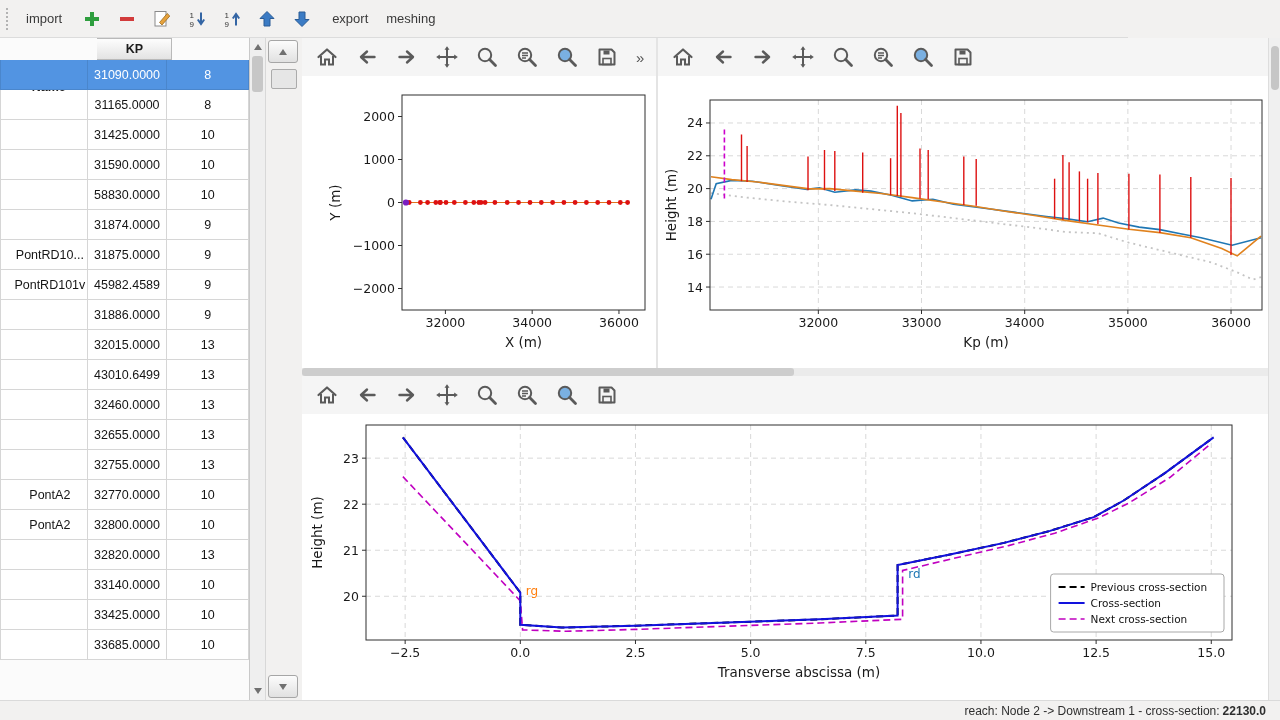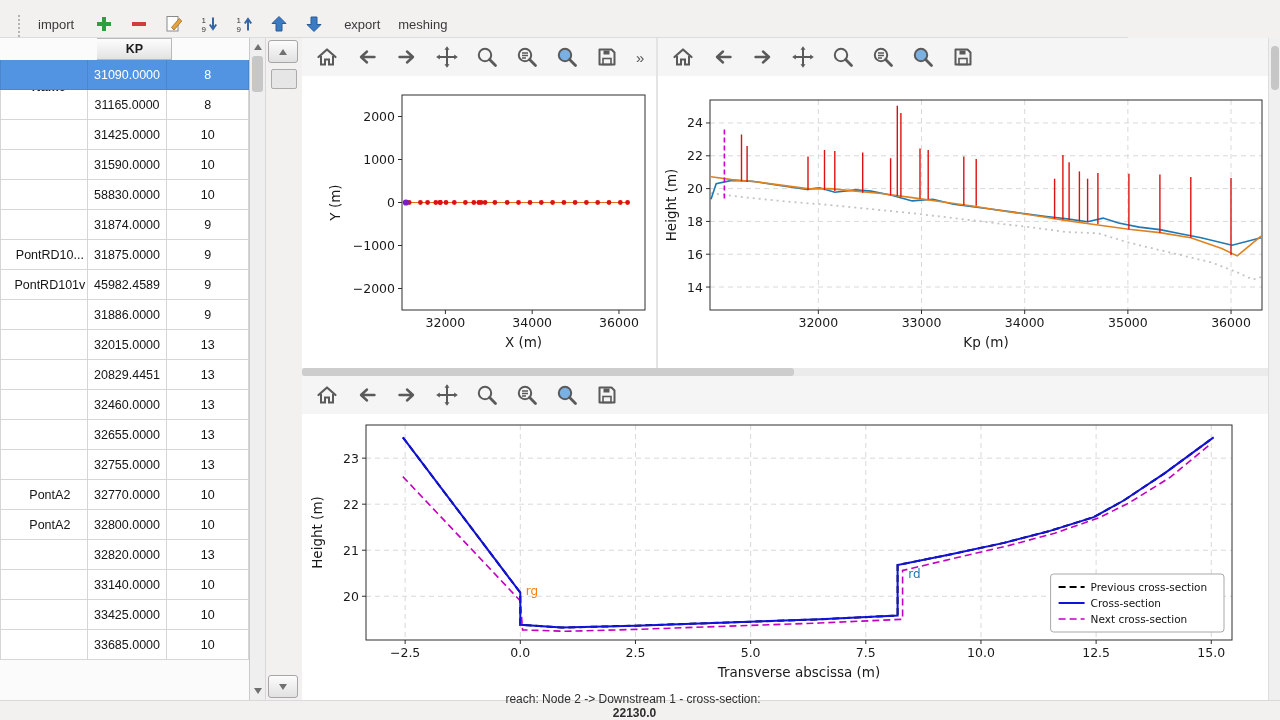--- a/index.html
+++ b/index.html
@@ -1,18 +1,18 @@
 <!DOCTYPE html>
 <html><head>
 <meta charset="utf-8">
 <style>
   html,body{margin:0;padding:0;background:#d8d8d8;}
   .app{position:relative;width:1280px;height:720px;background:#f2f1f0;font-family:"Liberation Sans",sans-serif;overflow:hidden;color:#2b2b2b;}
   
-  .menubar{position:absolute;top:0;left:0;width:1128px;height:38px;background:#f2f1f0;border-bottom:1px solid #dcdcdc;display:flex;align-items:flex-end;padding-left:16px;box-sizing:border-box;}
+  .menubar{position:absolute;top:0;left:0;width:1128px;height:38px;background:#f2f1f0;border-bottom:1px solid #dcdcdc;display:flex;align-items:center;padding-left:4px;box-sizing:border-box;}
   .grip{width:5px;height:22px;border-left:2px dotted #b3b3b3;margin:0 4px 0 2px;}
   .menu-item{background:transparent;border:none;font-family:inherit;font-size:13px;color:#3a3a3a;padding:5px 9px;cursor:default;}
   .mb-icons{display:flex;gap:9px;align-items:center;margin:0 8px;}
   .icon-btn{width:26px;height:26px;display:inline-flex;align-items:center;justify-content:center;background:transparent;border:none;padding:0;cursor:default;}
   
   .left-panel{position:absolute;top:38px;left:0;width:250px;height:662px;background:#fbfbfb;border-right:1px solid #c9c9c9;box-sizing:border-box;}
   .thead{display:flex;height:22px;}
   .th{box-sizing:border-box;background:linear-gradient(#fdfdfd,#e3e3e3);border:1px solid #b9b9b9;border-left:none;font-weight:bold;font-size:12.5px;display:flex;align-items:center;justify-content:center;color:#1d1d1d;}
   .th:first-child{border-left:1px solid #b9b9b9;}
   .th-name{width:104px;margin-top:48px;} .th-kp{width:80px;} .th-points{width:82px;margin-top:29px;}
@@ -41,21 +41,21 @@
   .figure-panel{background:#ffffff;}
   .fig1{width:356px;border-right:2px solid #e4e4e4;box-sizing:border-box;}
   .fig2{width:610px;}
   .bottom-figure{position:absolute;left:302px;top:376px;width:966px;height:324px;background:#ffffff;}
   .mpl-toolbar{height:38px;background:#f5f5f5;display:flex;align-items:center;padding-left:12px;}
   .tb-icons{display:flex;gap:14px;align-items:center;}
   .overflow{font-size:15px;color:#555;margin-left:16px;}
   svg.chart{display:block;}
   svg.chart text{font-family:"DejaVu Sans",sans-serif;}
   
-  .statusbar{position:absolute;left:0;top:700px;width:1280px;height:20px;background:#f2f1f0;border-top:1px solid #dadada;display:flex;justify-content:flex-end;align-items:center;padding-right:14px;box-sizing:border-box;font-size:12px;color:#2e2e2e;flex-direction:column;}
+  .statusbar{position:absolute;left:0;top:700px;width:1280px;height:20px;background:#f2f1f0;border-top:1px solid #dadada;display:flex;justify-content:flex-end;align-items:center;padding-right:14px;box-sizing:border-box;font-size:12px;color:#2e2e2e;}
   .statusbar b{margin-left:3px;}
 </style>
 </head>
 <body>
 
 <div class="app">
 
   <div class="menubar">
     <span class="grip"></span>
     <button class="menu-item">import</button>
@@ -157,21 +157,21 @@
           <div class="cell c-kp">31886.0000</div>
           <div class="cell c-points">9</div>
         </div>
         <div class="trow">
           <div class="cell c-name"></div>
           <div class="cell c-kp">32015.0000</div>
           <div class="cell c-points">13</div>
         </div>
         <div class="trow">
           <div class="cell c-name"></div>
-          <div class="cell c-kp">20829.4451</div>
+          <div class="cell c-kp">43010.6499</div>
           <div class="cell c-points">13</div>
         </div>
         <div class="trow">
           <div class="cell c-name"></div>
           <div class="cell c-kp">32460.0000</div>
           <div class="cell c-points">13</div>
         </div>
         <div class="trow">
           <div class="cell c-name"></div>
           <div class="cell c-kp">32655.0000</div>

